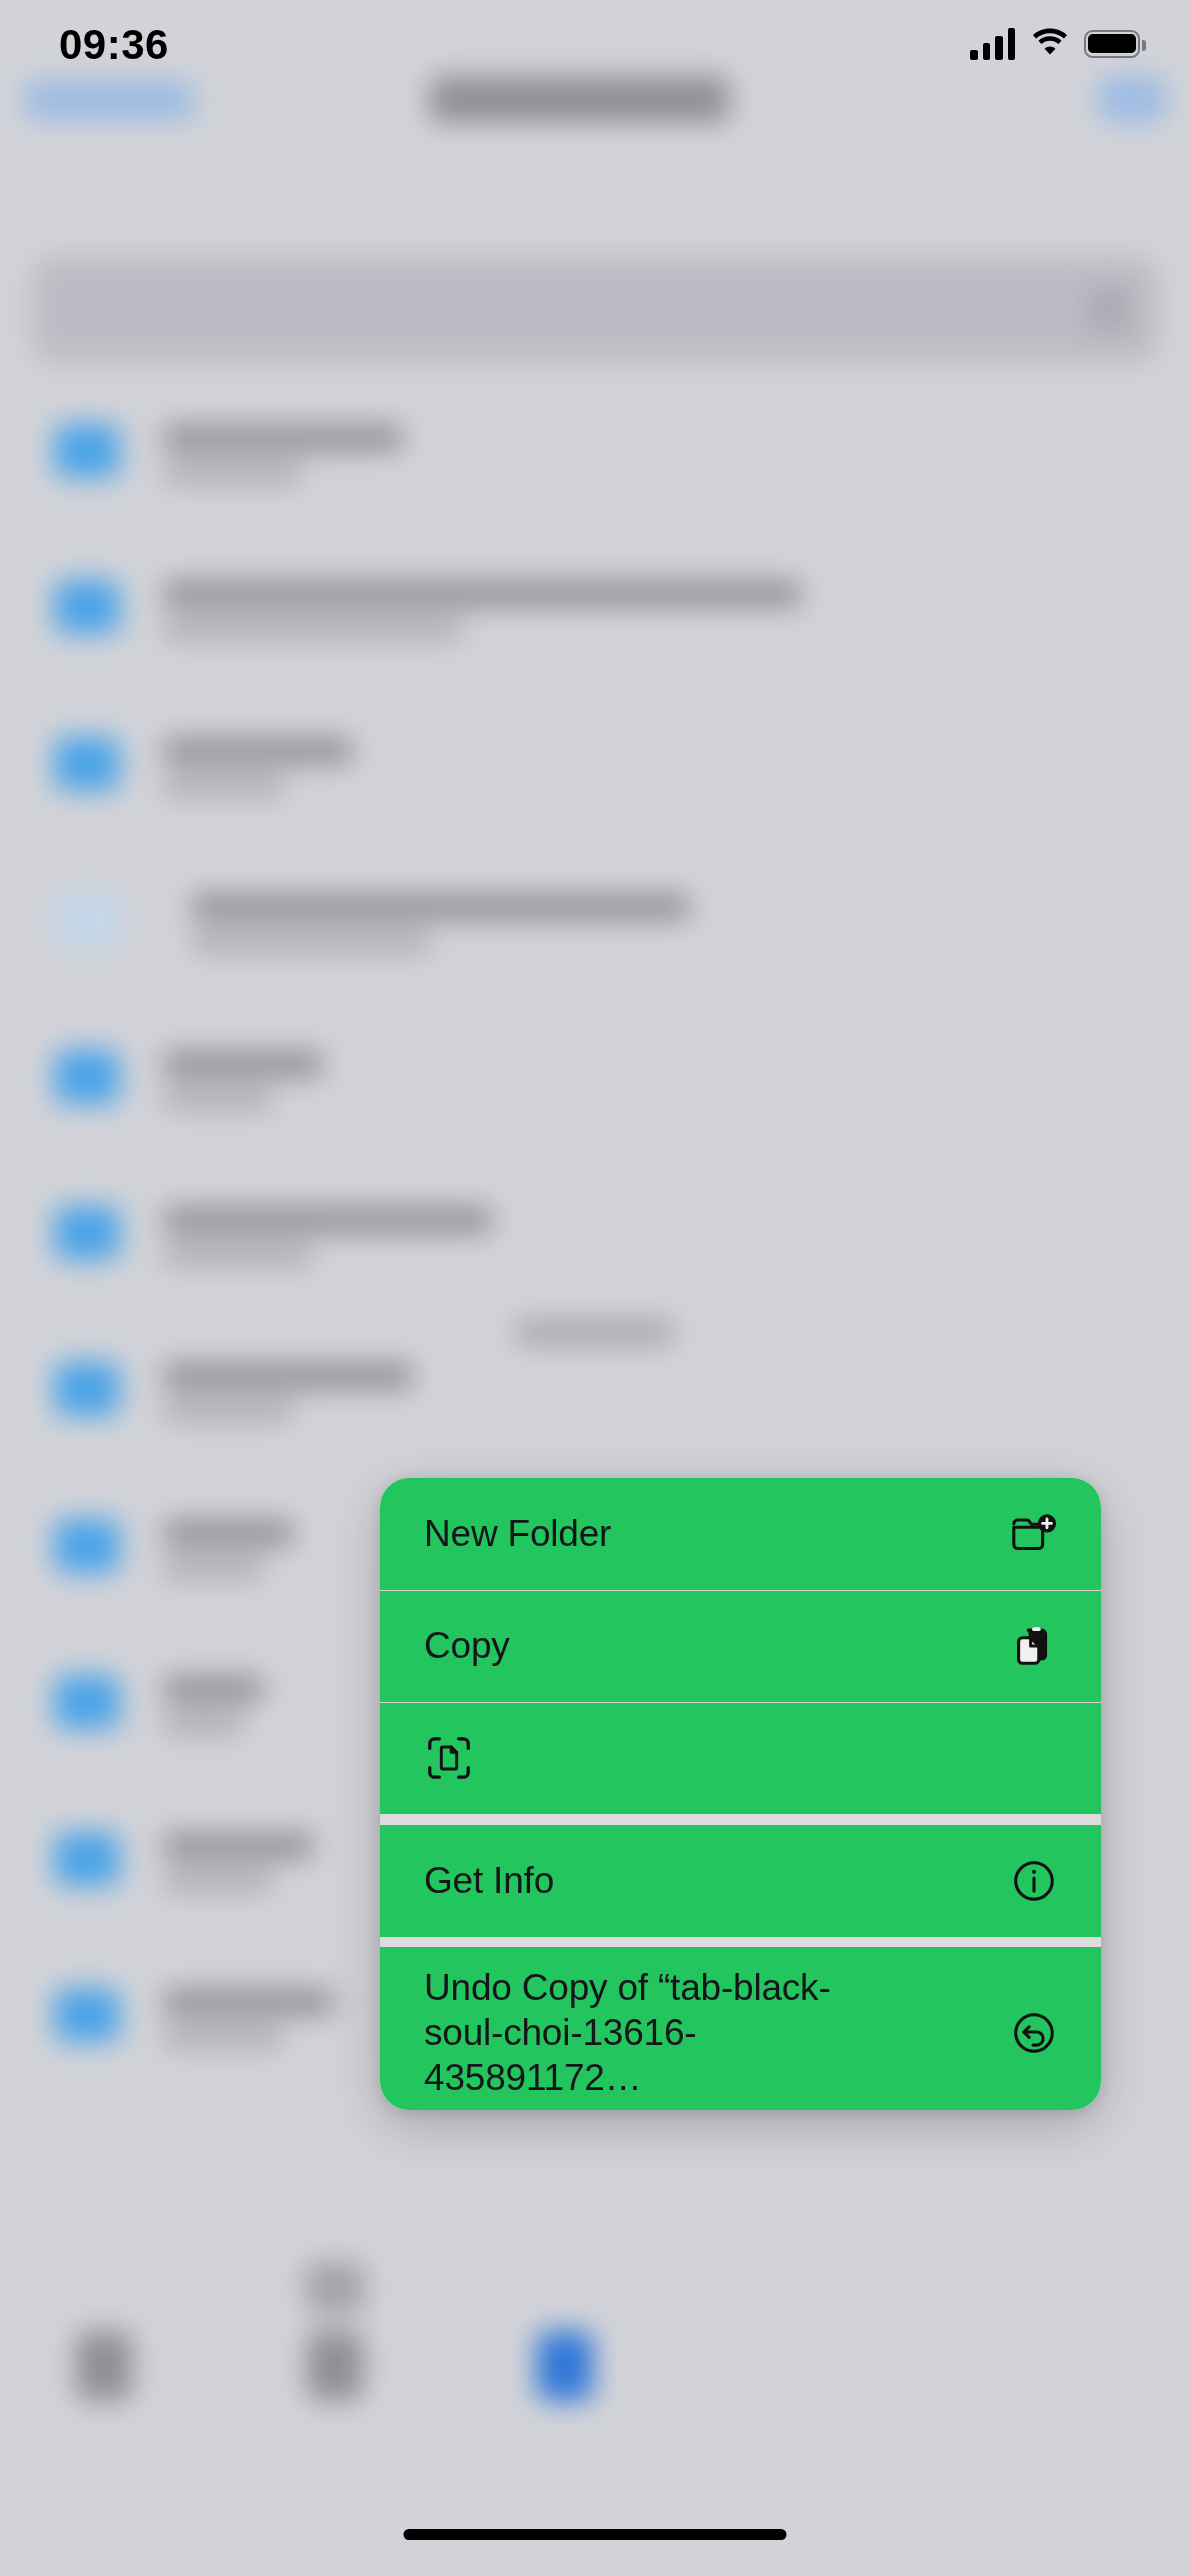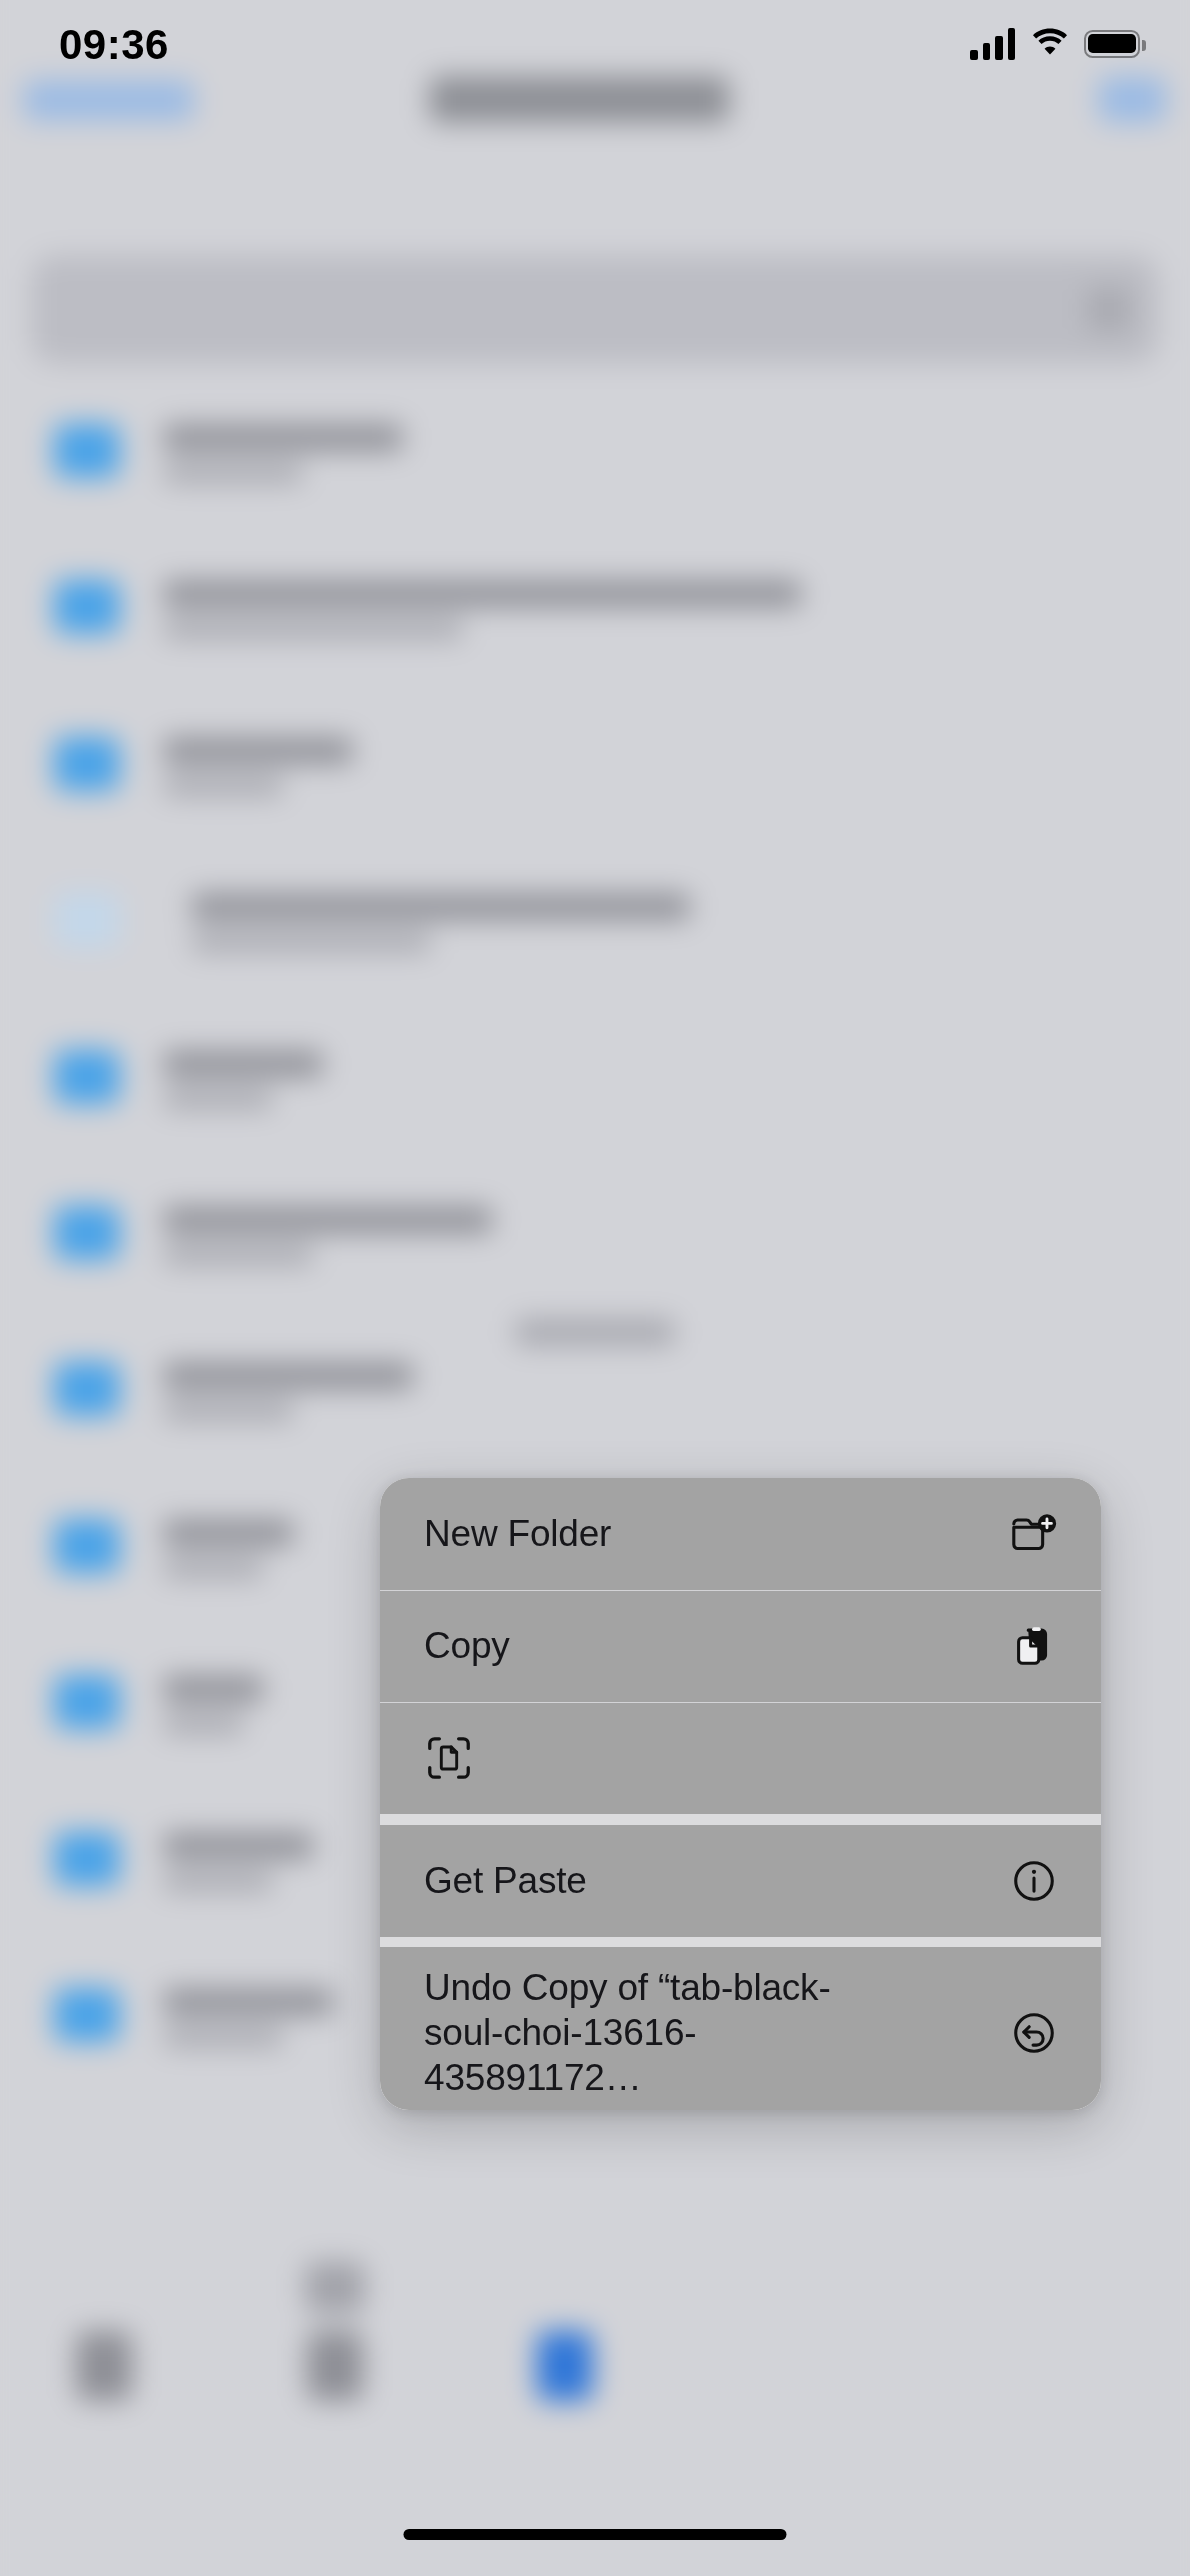--- a/index.html
+++ b/index.html
@@ -91,21 +91,21 @@
     z-index:40;
     box-shadow:0 15.3px 54px rgba(0,0,0,.20), 0 2.9px 13.4px rgba(0,0,0,.12);
   }
   .group{ background:#f0f0f2; }
   .gap{ height:10.5px; background:#dcdcde; }
   .mi{
     position:relative;
     display:flex; align-items:center; justify-content:space-between;
     padding:0 42px 0 44px;
     min-height:112px;
-    background:#a3a3a3;
+    background:#22c55e;
   }
   .mi + .mi::before{
     content:""; position:absolute; left:0; right:0; top:0;
     height:1px; background:#d3d3d6;
   }
   .mi .lbl{
     font-size:37px; color:#16161a; line-height:1.22;
     letter-spacing:-0.2px; padding-right:19px;
   }
   .mi.two-line{ min-height:142px; padding-top:18px; padding-bottom:9.6px; }
@@ -268,21 +268,21 @@
         </svg>
       </span>
     </div>
 
   </div>
 
   <div class="gap"></div>
 
   <div class="group">
     <div class="mi">
-      <span class="lbl">Get Paste</span>
+      <span class="lbl">Get Info</span>
       <span class="ico">
         <svg viewBox="0 0 52 52" fill="none" stroke="#111" stroke-width="3.2" stroke-linecap="round" stroke-linejoin="round">
           <circle cx="26" cy="26" r="19"></circle>
           <circle cx="26" cy="16.5" r="2.2" fill="#111" stroke="none"></circle>
           <path d="M26 23v13.5"></path>
         </svg>
       </span>
     </div>
   </div>
 

